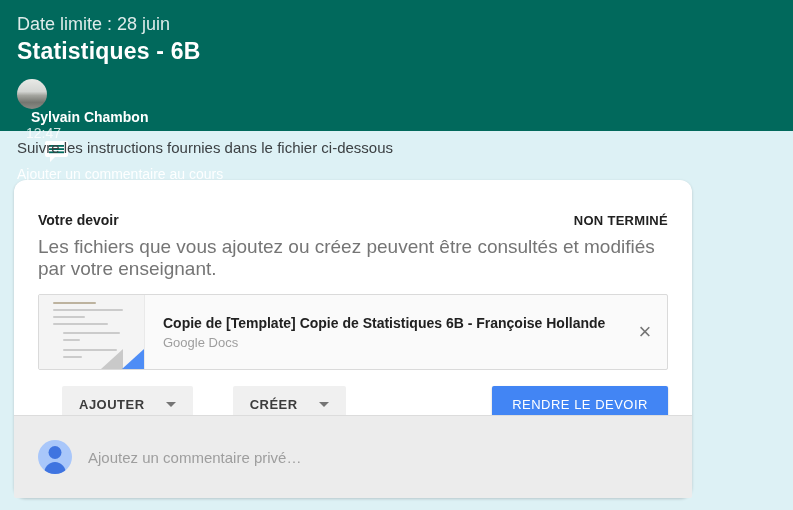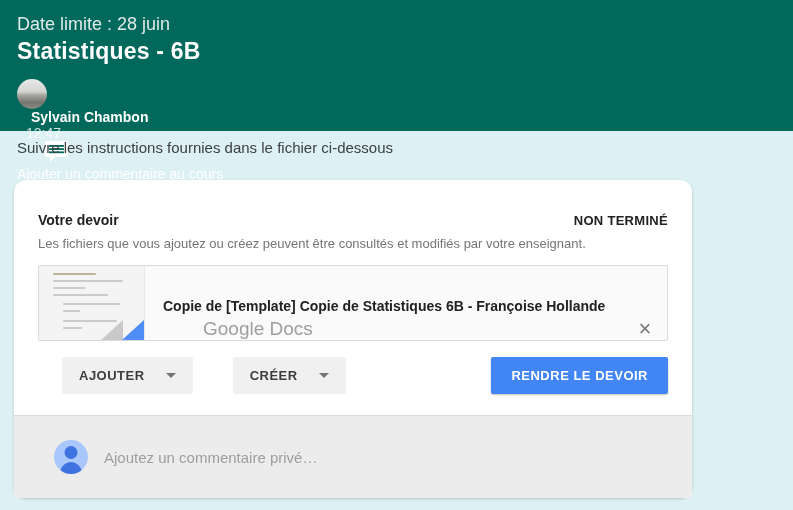--- a/index.html
+++ b/index.html
@@ -30,68 +30,68 @@
   .instructions { margin:8px 17px 0; font-size:15px; color:#3c4043; }
 
   
   .card {
     position:absolute; left:14px; top:180px; width:678px; height:318px;
     background:#fff; box-shadow:0 1px 3px rgba(0,0,0,.18); border-radius:12px;
   }
   .card-head { display:flex; align-items:baseline; margin:32px 24px 0; }
   .card-title { font-size:14px; font-weight:bold; color:#212121; }
   .status-badge { margin-left:auto; font-size:13px; font-weight:bold; color:#212121; letter-spacing:.3px; }
-  .description { margin:8px 24px 0; font-size:13px; color:#757575; }
+  .description { margin:8px 24px 0; font-size:19px; color:#757575; }
 
   .attachment {
     margin:14px 24px 0; height:76px; border:1px solid #dadada; border-radius:2px;
-    background:#fafafa; display:flex; align-items:flex-end; overflow:hidden; cursor:pointer;
+    background:#fafafa; display:flex; align-items:center; overflow:hidden; cursor:pointer;
   }
   .thumb { width:106px; height:74px; background:#f4f4f4; border-right:1px solid #e9e9e9; position:relative; overflow:hidden; flex:none; }
   .thumb-lines { padding:7px 12px 0 14px; }
   .tl { height:2px; background:#cbcbcb; margin-bottom:5px; border-radius:1px; }
   .tl.t1 { width:55%; background:#bdb39f; }
   .tl.t2 { width:88%; }
   .tl.t3 { width:40%; }
   .tl.t4 { width:70%; margin-bottom:7px; }
   .tl.ind { margin-left:10px; }
   .tl.i1 { width:72%; }
   .tl.i2 { width:22%; margin-bottom:8px; }
   .tl.i3 { width:68%; }
   .tl.i4 { width:24%; }
   .fold-gray { position:absolute; right:21px; bottom:0; width:0; height:0;
     border-bottom:20px solid #c9c9c9; border-left:22px solid transparent; }
   .fold-blue { position:absolute; right:0; bottom:0; width:0; height:0;
     border-bottom:20px solid #4e8df6; border-left:22px solid transparent; }
   .att-text { margin-left:18px; flex:1; min-width:0; }
   .att-title { font-size:14px; font-weight:bold; color:#212121; white-space:nowrap; overflow:hidden; text-overflow:ellipsis; }
-  .att-type { margin-top:4px; font-size:19px; color:#9e9e9e;margin-left:40px; }
+  .att-type { margin-top:4px; font-size:13px; color:#9e9e9e; }
   .remove-btn { flex:none; width:44px; text-align:center; font-size:22px; line-height:22px; color:#757575; cursor:pointer; background:none; border:none; font-family:inherit; }
 
   .actions { display:flex; align-items:center; margin:16px 24px 0;padding-left:24px; }
   .btn-flat {
     height:37px; background:#f0f0f0; border:none; border-radius:2px; cursor:pointer;
     font-family:inherit; font-size:13px; font-weight:bold; color:#3c3c3c; letter-spacing:.5px;
     display:flex; align-items:center; padding:0 17px;
   }
   .btn-flat + .btn-flat { margin-left:40px; }
   .caret { margin-left:21px; width:0; height:0;
     border-top:5px solid #757575; border-left:5px solid transparent; border-right:5px solid transparent; }
   .btn-primary {
     margin-left:auto; height:37px; min-width:174px; padding:0 20px; cursor:pointer;
     background:#4285f4; color:#fff; border:none; border-radius:2px;
-    font-family:inherit; font-size:13px; font-weight:bold; letter-spacing:.5px;
+    font-family:inherit; font-size:13px; font-weight:normal; letter-spacing:.5px;
     box-shadow:0 1px 2px rgba(0,0,0,.25);
   }
 
   
   .comment-section {
     position:absolute; left:0; right:0; bottom:0; height:83px;
     background:#ececec; border-top:1px solid #dcdcdc;
-    display:flex; align-items:center; padding:0 40px;
+    display:flex; align-items:center; padding:0 24px;
     border-radius:0 0 2px 2px;
   }
   .avatar-placeholder { width:34px; height:34px; border-radius:50%; background:#a9c7fa; position:relative; overflow:hidden; flex:none; }
   .ap-head { position:absolute; top:6px; left:50%; transform:translateX(-50%); width:13px; height:13px; border-radius:50%; background:#3f74e0; }
   .ap-body { position:absolute; top:22px; left:50%; transform:translateX(-50%); width:22px; height:14px;
     border-radius:11px 11px 0 0 / 12px 12px 0 0; background:#3f74e0; }
   .comment-placeholder { margin-left:16px; font-size:15px; color:#9e9e9e; cursor:text; flex:1; }
 </style>
 </head>
 <body>

